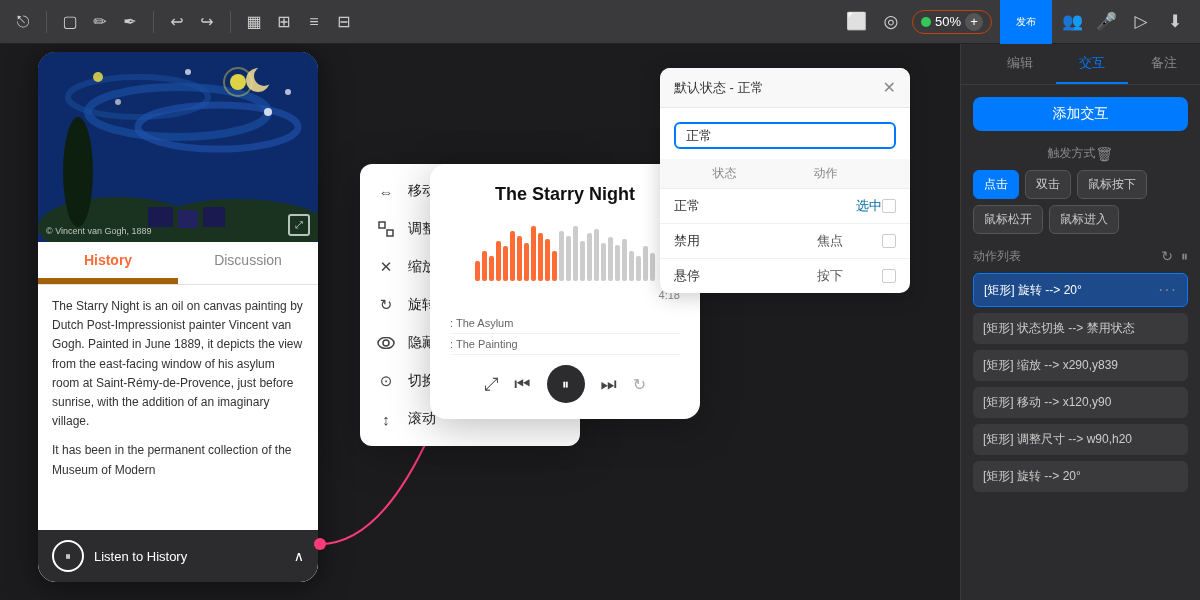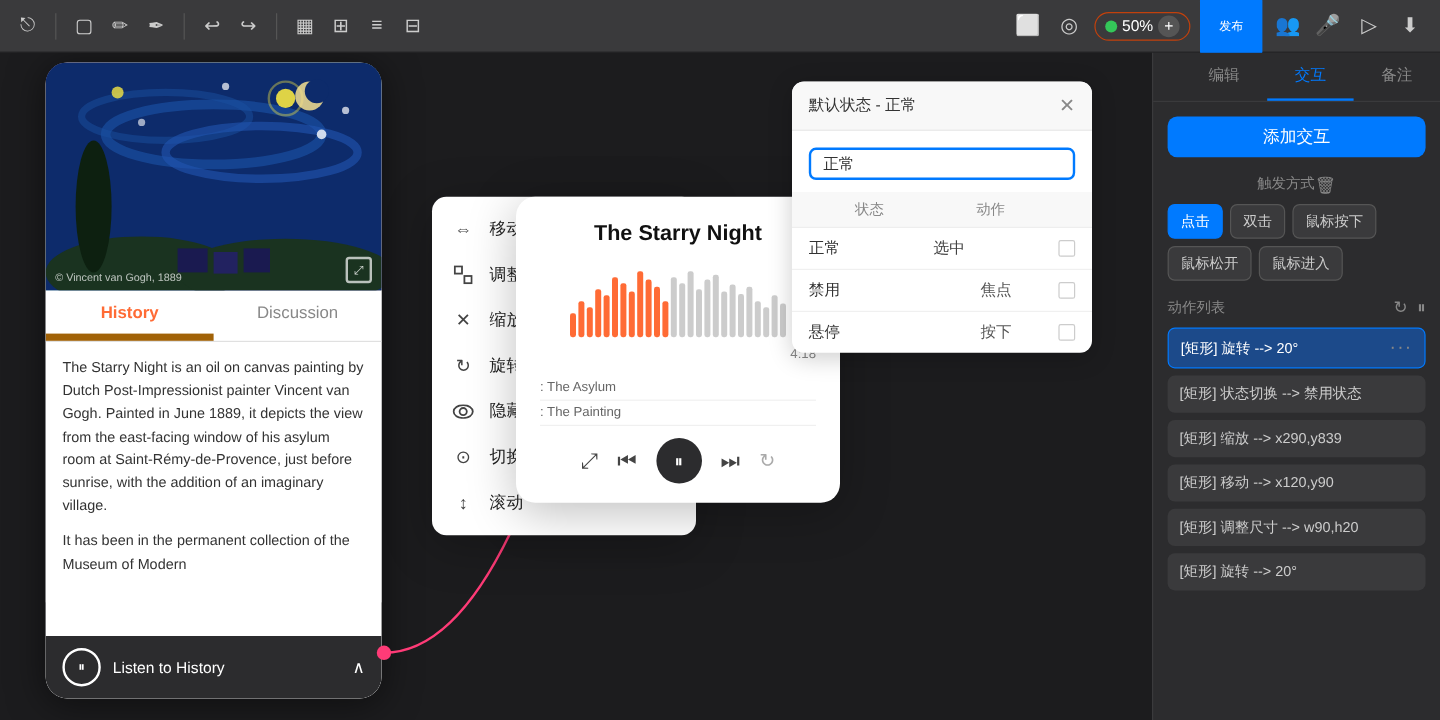--- a/index.html
+++ b/index.html
@@ -415,21 +415,21 @@
       </div>
 
       <div class="state-row-header">
         <div class="state-col-header">状态</div>
         <div class="state-col-header">动作</div>
         <div style="width:20px"></div>
       </div>
 
       <div style="display:flex; align-items:center; padding: 8px 14px; border-bottom:1px solid #f0f0f0;">
         <span style="flex:1; font-size:13px; color:#333;">正常</span>
-        <span style="flex:1; font-size:13px; color:#404040; text-align:left;">选中</span>
+        <span style="flex:1; font-size:13px; color:#0369a1; text-align:right;">选中</span>
         <div class="state-checkbox"></div>
       </div>
       <div style="display:flex; align-items:center; padding: 8px 14px; border-bottom:1px solid #f0f0f0;">
         <span style="flex:1; font-size:13px; color:#333;">禁用</span>
         <span style="flex:1; font-size:13px; color:#555; text-align:center;">焦点</span>
         <div class="state-checkbox"></div>
       </div>
       <div style="display:flex; align-items:center; padding: 8px 14px;">
         <span style="flex:1; font-size:13px; color:#333;">悬停</span>
         <span style="flex:1; font-size:13px; color:#555; text-align:center;">按下</span>

